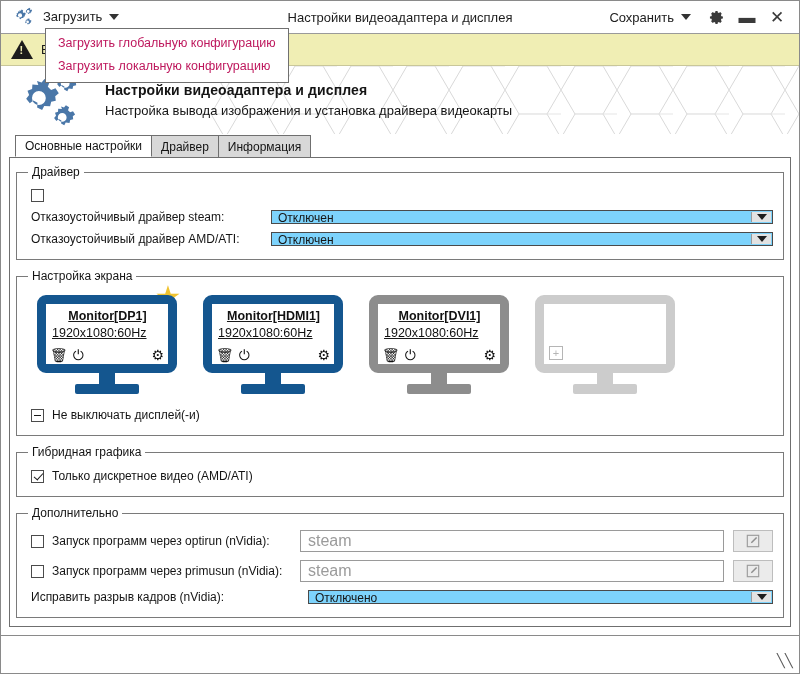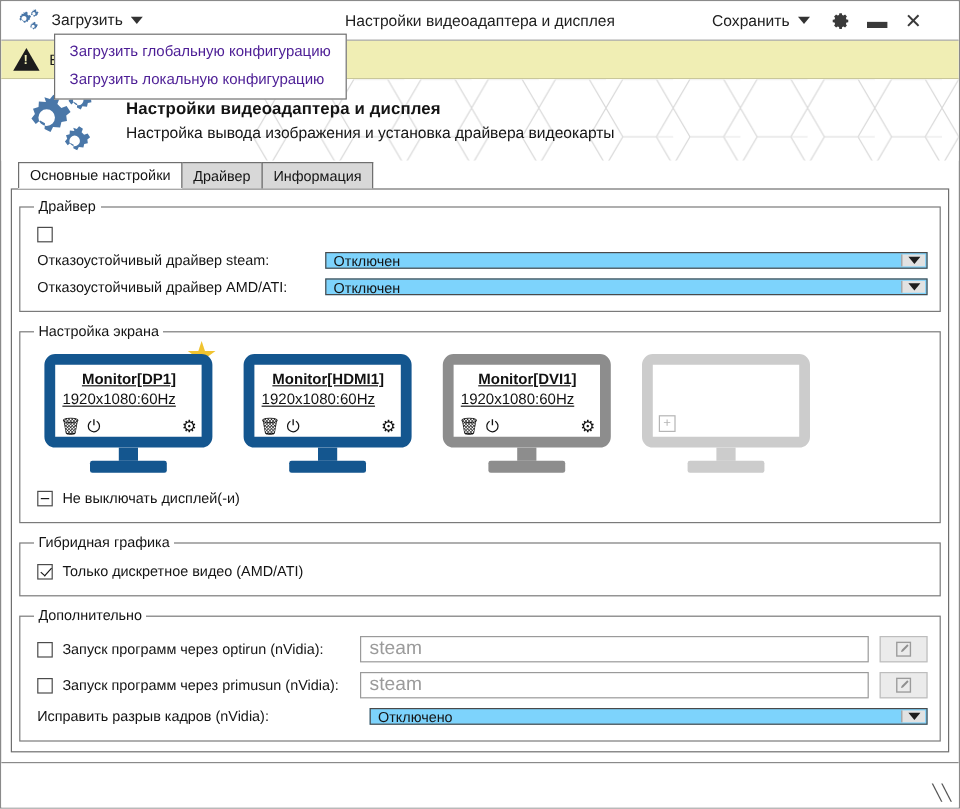--- a/index.html
+++ b/index.html
@@ -34,40 +34,40 @@
     cursor: default;
   }
   .caret { width: 0; height: 0; border-left: 5px solid transparent; border-right: 5px solid transparent; border-top: 6px solid #333; }
   .title-center {
     position: absolute; left: 0; right: 0;
     text-align: center;
     font-size: 13px; color: #1d1d1d;
     pointer-events: none;
   }
   .tb-right {
-    position: absolute; right: 16px; top: 0; height: 33px;
+    position: absolute; right: 0; top: 0; height: 33px;
     display: flex; align-items: center; gap: 2px; padding-right: 8px;
   }
   .gear-btn { width: 30px; height: 30px; display:flex; align-items:center; justify-content:center; }
   .win-btn { width: 28px; height: 30px; display: flex; align-items: center; justify-content: center; color: #3a3a3a; }
   .win-min { font-size: 17px; line-height: 6px; font-weight: 700; }
   .win-close { font-size: 17px; font-weight: 400; }
 
   
   .dropdown {
     position: absolute; left: 44px; top: 27px;
     width: 244px;
     background: #ffffff;
     border: 1px solid #707070;
     z-index: 50;
     padding: 3px 0 4px 0;
   }
   .dropdown-item {
     padding: 4px 10px 5px 12px;
-    font-size: 12.5px; color: #4c1d95;
+    font-size: 12.5px; color: #be185d;
     white-space: nowrap;
   }
 
   
   .warnbar {
     position: relative;
     height: 32px;
     background: #f0eeb4;
     border-bottom: 1px solid #c9c79a;
     display: flex; align-items: center; gap: 8px;

